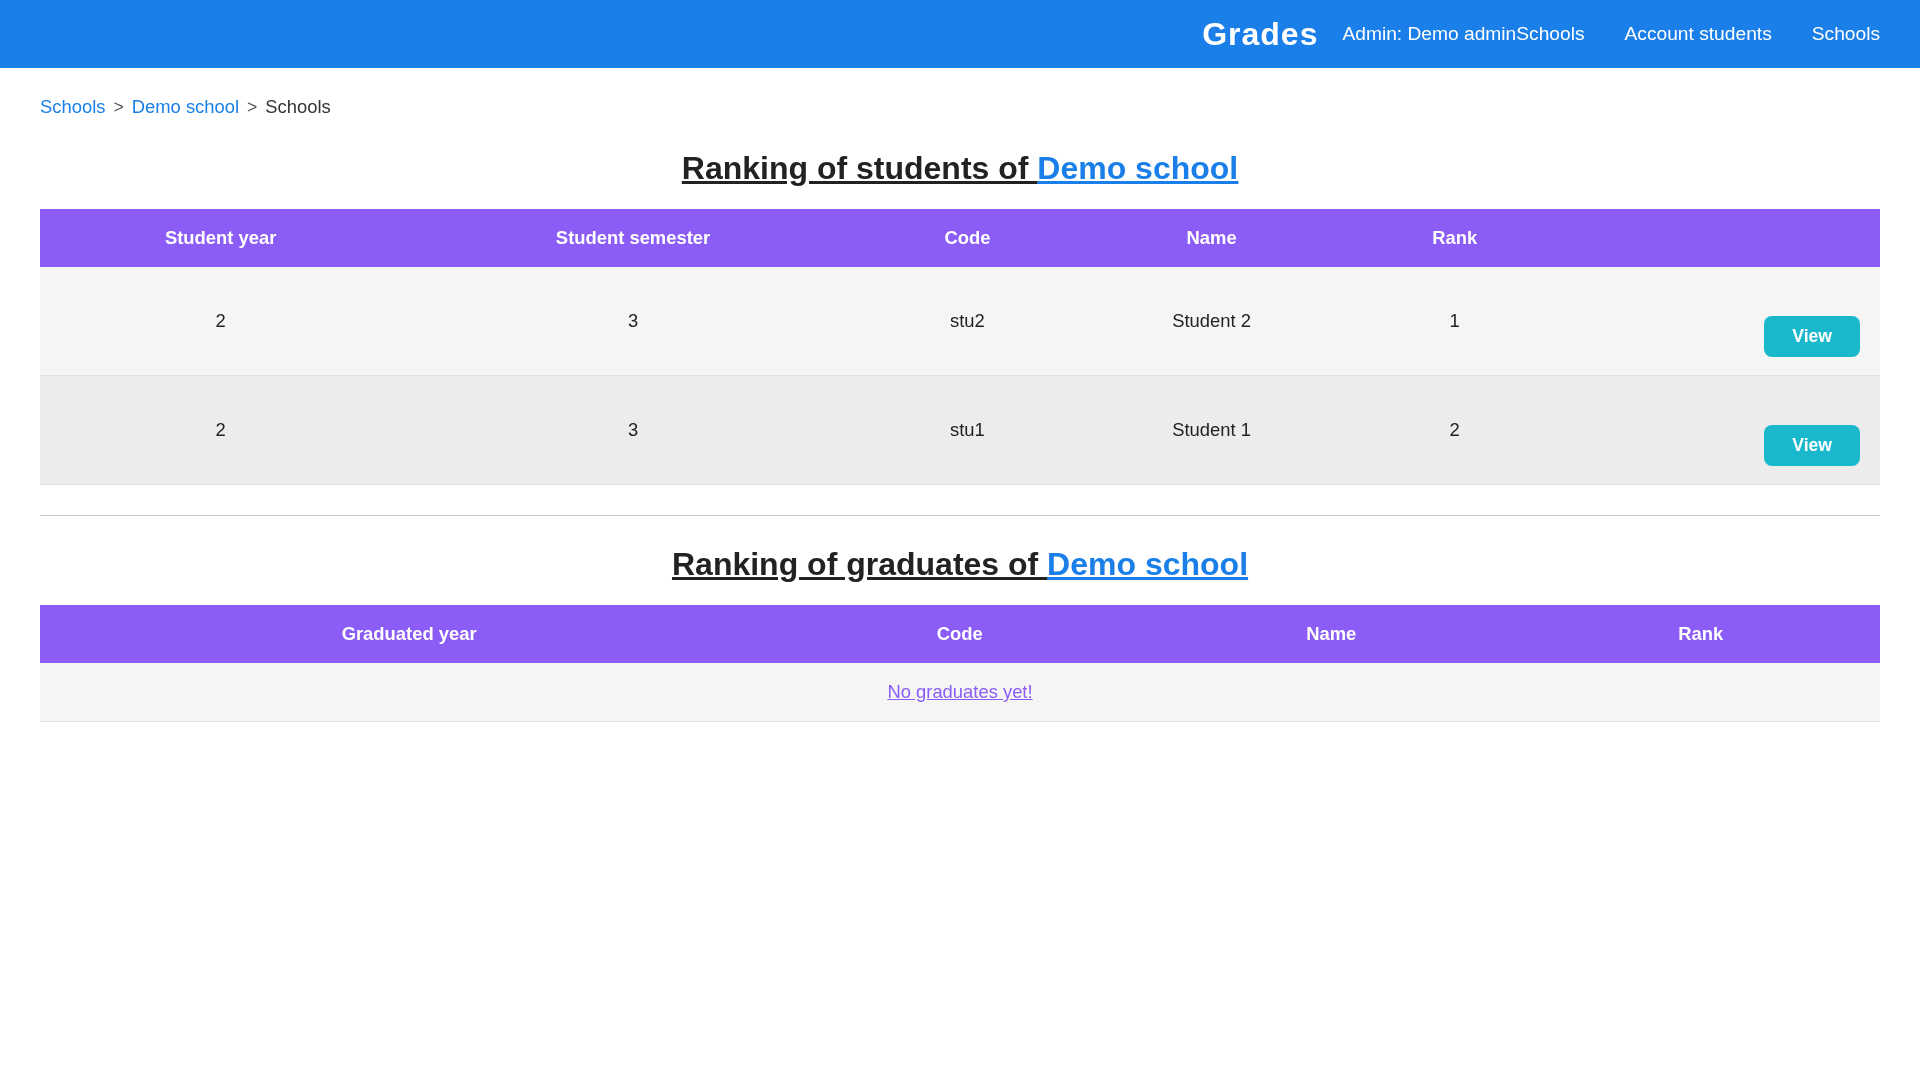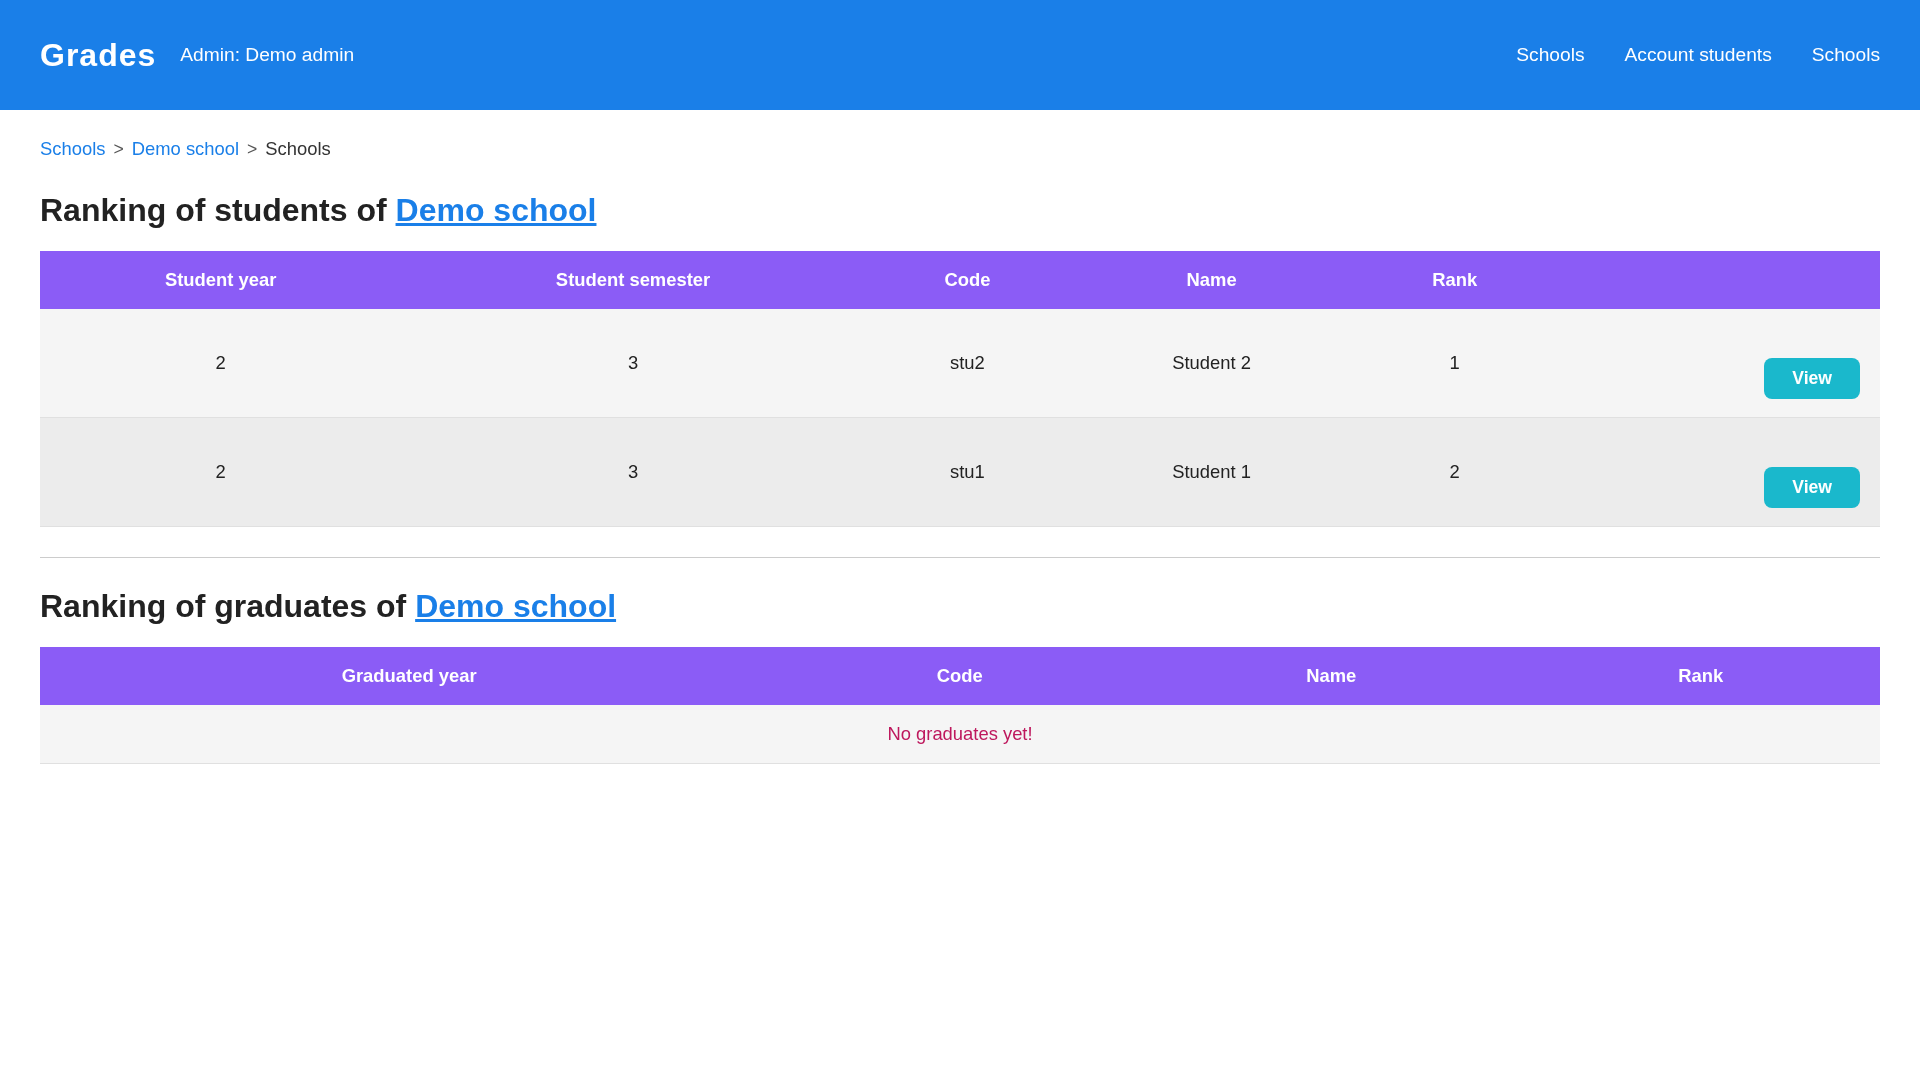--- a/index.html
+++ b/index.html
@@ -14,23 +14,23 @@
       color: #222;
       min-height: 1080px;
       width: 1920px;
     }
 
     
     .header {
       background: #1a7fe8;
       display: flex;
       align-items: center;
-      justify-content: space-between;
+      justify-content: flex-end;
       padding: 0 40px;
-      height: 110px;
+      height: 68px;
     }
 
     .header-left {
       display: flex;
       align-items: center;
       gap: 24px;
     }
 
     .logo {
       font-size: 2rem;
@@ -79,24 +79,26 @@
     .breadcrumb-current {
       color: #333;
     }
 
     
     .main {
       padding: 20px 40px 40px 40px;
     }
 
     .section-title {
+      text-align: center;
       font-size: 2rem;
       font-weight: bold;
       color: #222;
       margin-bottom: 22px;
+      text-decoration: underline;
     }
 
     .section-title .school-link {
       color: #1a7fe8;
     }
 
     
     .data-table {
       width: 100%;
       border-collapse: collapse;
@@ -143,24 +145,25 @@
       margin-top: 31px;
     }
 
     .divider {
       border: none;
       border-top: 1px solid #ccc;
       margin: 10px 0 30px 0;
     }
 
     .no-data-row td {
-      color: #be185d;
+      color: #8b5cf6;
       font-size: 1.1rem;
       padding: 24px;
       background: #f5f5f5;
+      text-decoration: underline;
     }
   </style>
 </head>
 <body>
 
 <header class="header">
   <div class="header-left">
     <span class="logo">Grades</span>
     <span class="admin-label">Admin: Demo admin</span>
   </div>

